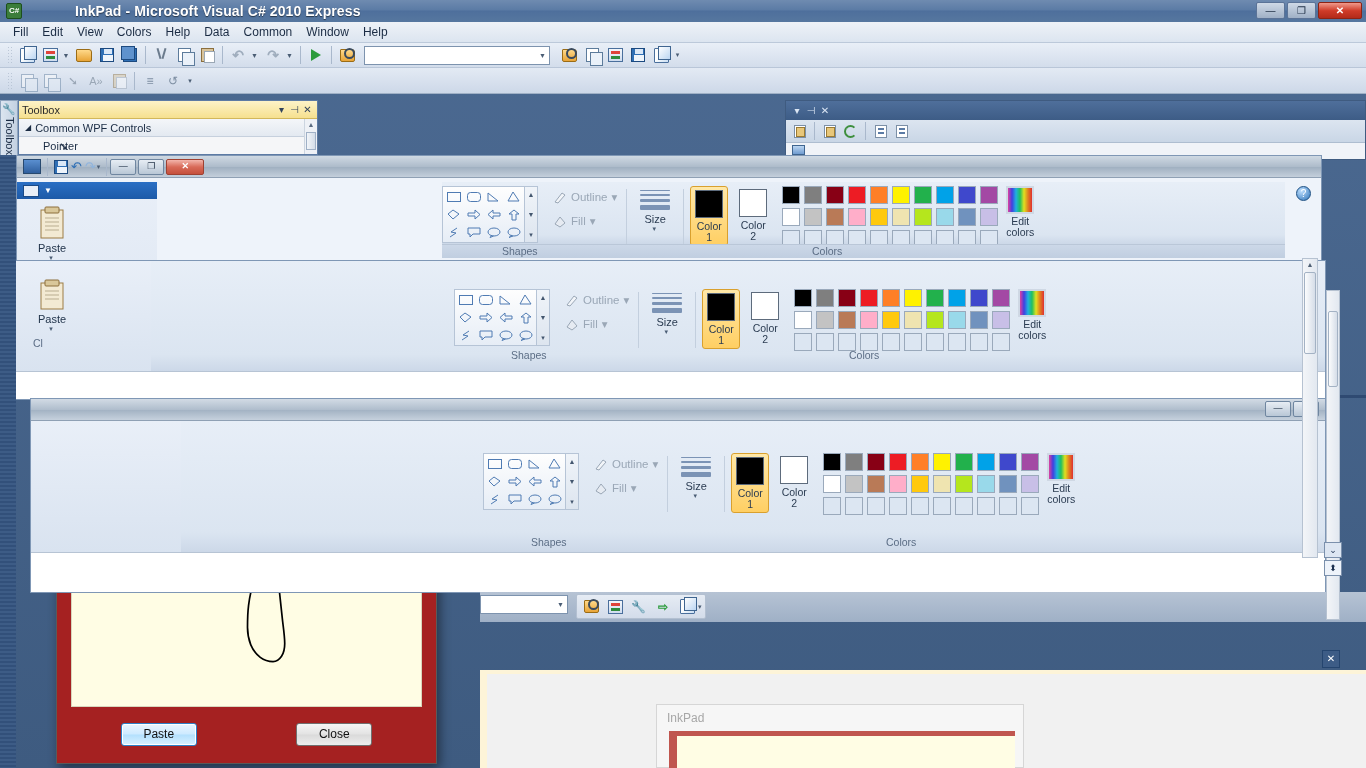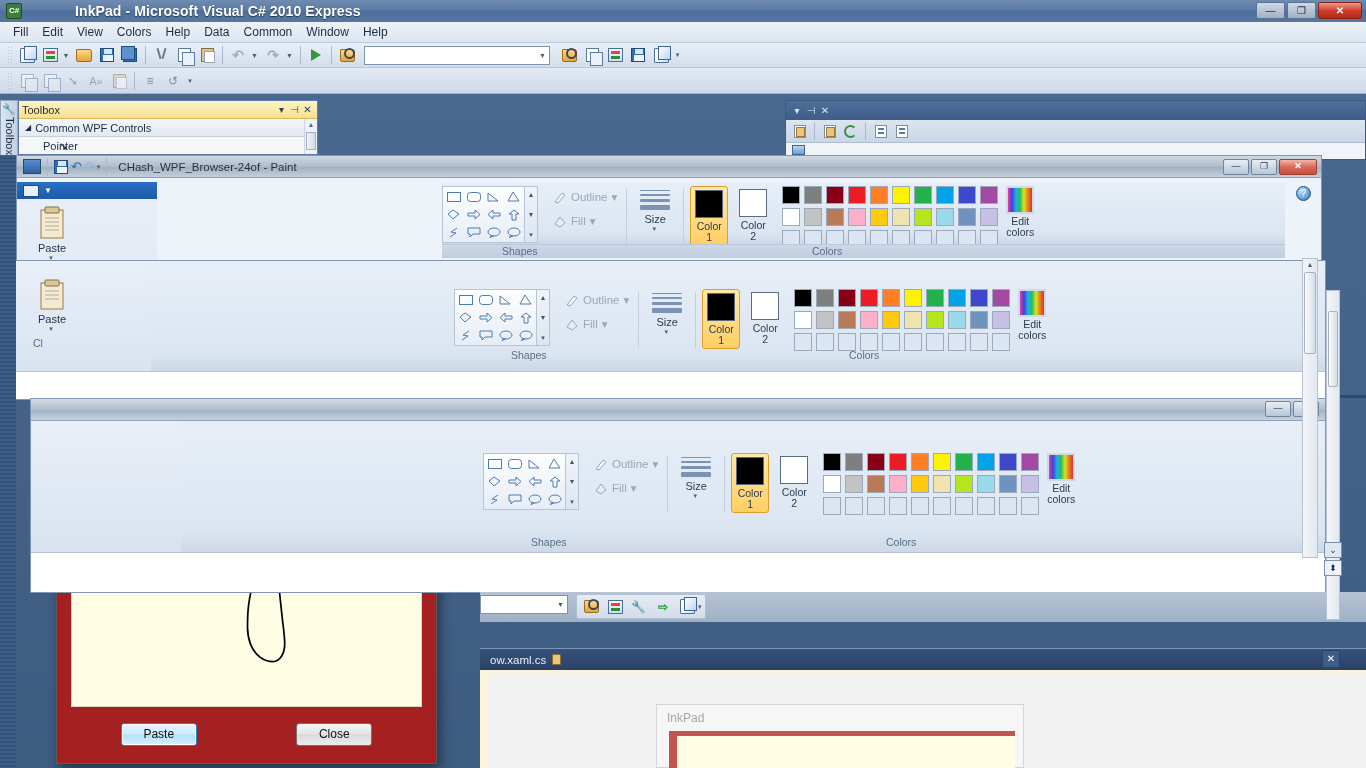--- a/index.html
+++ b/index.html
@@ -457,21 +457,20 @@
     <div class="paint-title">
       <div class="qat">
         <span style="width:18px;height:15px;background:linear-gradient(to bottom,#5a8fd0,#2f5f9e);border:1px solid #27496f;display:inline-block"></span>
         <span class="tsep"></span>
         <span class="ic-save"></span>
         <span style="color:#2f6fb5;font-size:13px">↶</span>
         <span style="color:#8fb4dd;font-size:13px">↷</span>
         <span class="arrowdn">▾</span>
         <span class="tsep"></span>
       </div>
-      <div class="ptxt">CHash_WPF_Browser-24of - Paint</div>
       <div class="pwc">
         <div class="b">—</div>
         <div class="b">❐</div>
         <div class="b close">✕</div>
       </div>
     </div>
 
     <div style="position:absolute;right:10px;top:30px;width:15px;height:15px;border-radius:50%;
                 background:radial-gradient(circle at 35% 30%,#bfe0ff,#2f74b8);border:1px solid #1d5084;
                 color:#fff;font-size:10px;text-align:center;line-height:13px">?</div>
@@ -1020,26 +1019,20 @@
       <span class="tbtn">
           <span style="color:#2c9b3c;font-weight:bold">⇨</span>
         </span>
       <span class="tbtn">
           <i class="ic-newproj"></i>
         </span>
       <span class="arrowdn">▾</span>
     </div>
   </div>
 
-  <div class="vs-tabstrip" style="position:absolute;left:480px;top:648px;right:0;height:22px;z-index:8">
-    <div style="display:flex;align-items:center;height:100%;padding-left:10px">
-      <span class="tabtxt">ow.xaml.cs</span>
-      <span style="margin-left:6px;width:9px;height:11px;background:#e8c77a;border:1px solid #8d6e2a;border-radius:1px;display:inline-block"></span>
-    </div>
-  </div>
   <div style="position:absolute;left:480px;top:670px;right:0;bottom:0;background:#fdf4d8;z-index:8"></div>
   <div class="code-area" style="position:absolute;left:487px;top:674px;right:0;bottom:0;background:#f1f1f1;z-index:9"></div>
 
   <div id="bottom-preview" style="z-index:10">
     <div class="bp-t">InkPad</div>
     <div class="bp-frame">
       <div class="bp-canvas"></div>
     </div>
   </div>
 

